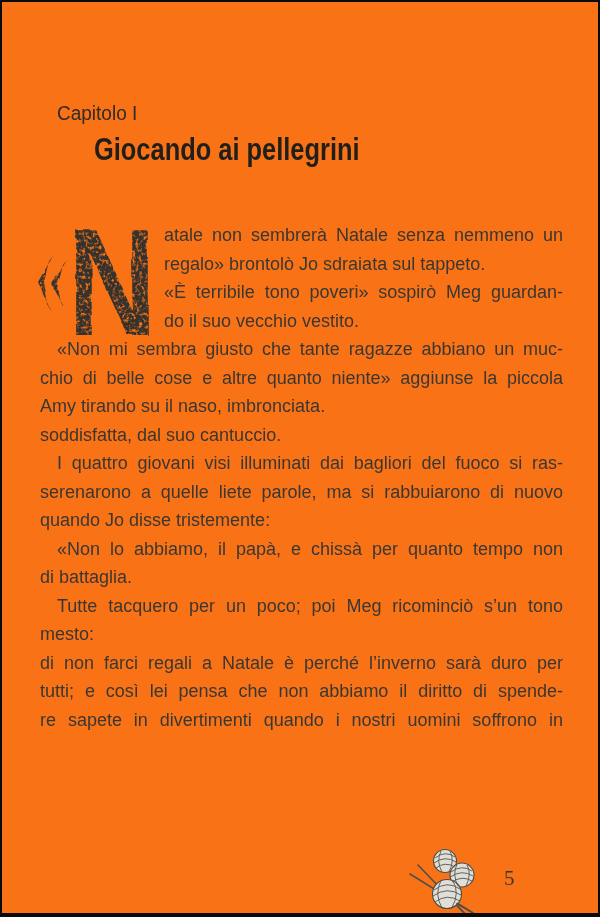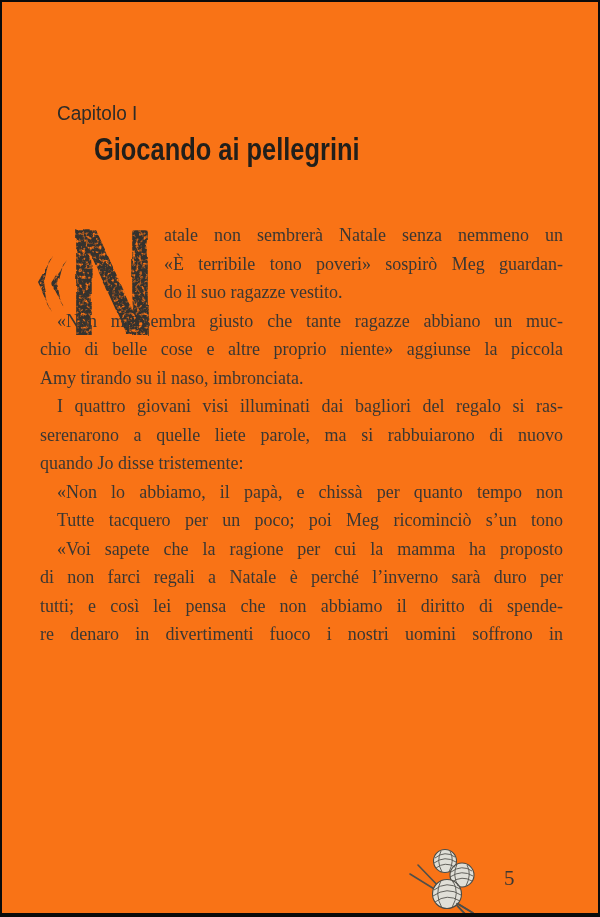--- a/index.html
+++ b/index.html
@@ -22,21 +22,21 @@
   }
   .chapter-title {
     position:absolute; left:92px; top:130px; margin:0;
     font-family:"Liberation Sans", sans-serif;
     font-size:31px; font-weight:700; color:#211f1b;
     transform:scaleX(0.82); transform-origin:left top;
     white-space:nowrap;
   }
   .body-text {
     position:absolute; left:38px; top:219px; width:523px;
-    font-family:Liberation Serif, serif;
+    font-family:Liberation Sans, sans-serif;
     font-size:18px; color:#3a3733;
   }
   .line {
     height:28.5px; line-height:28.5px;
     text-align:justify; text-align-last:justify;
     overflow:hidden; white-space:normal;
   }
   .line.pl  { text-align-last:left; }
   .line.ind { padding-left:17px; }
   .line.dc  { margin-left:124px; }
@@ -69,34 +69,37 @@
     </defs>
     <g filter="url(#distress)" fill="#34322d">
       <path d="M17,33 L2,59 L16,89 L12,82 L8,59 L13,38 Z
                M30,36 L15,60 L29,86 L25,80 L21,60 L26,41 Z" aria-label="«"></path>
       <text x="32" y="112" font-family="Liberation Sans, DejaVu Sans, sans-serif" font-weight="bold" font-size="152" textLength="88" lengthAdjust="spacingAndGlyphs">N</text>
     </g>
   </svg>
 
   <main class="body-text" id="body-text">
       <div class="line dc">atale non sembrerà Natale senza nemmeno un</div>
+      <div class="line dc pl">regalo» brontolò Jo sdraiata sul tappeto.</div>
       <div class="line dc">«È terribile tono poveri» sospirò Meg guardan-</div>
-      <div class="line dc pl">do il suo ragazze vestito.</div>
+      <div class="line dc pl">do il suo vecchio vestito.</div>
       <div class="line ind">«Non mi sembra giusto che tante ragazze abbiano un muc-</div>
-      <div class="line">chio di belle cose e altre proprio niente» aggiunse la piccola</div>
+      <div class="line">chio di belle cose e altre quanto niente» aggiunse la piccola</div>
       <div class="line pl">Amy tirando su il naso, imbronciata.</div>
-      <div class="line ind">I quattro giovani visi illuminati dai bagliori del regalo si ras-</div>
+      <div class="line pl">soddisfatta, dal suo cantuccio.</div>
+      <div class="line ind">I quattro giovani visi illuminati dai bagliori del fuoco si ras-</div>
       <div class="line">serenarono a quelle liete parole, ma si rabbuiarono di nuovo</div>
       <div class="line pl">quando Jo disse tristemente:</div>
       <div class="line ind">«Non lo abbiamo, il papà, e chissà per quanto tempo non</div>
+      <div class="line pl">di battaglia.</div>
       <div class="line ind">Tutte tacquero per un poco; poi Meg ricominciò s’un tono</div>
-      <div class="line ind">«Voi sapete che la ragione per cui la mamma ha proposto</div>
+      <div class="line pl">mesto:</div>
       <div class="line">di non farci regali a Natale è perché l’inverno sarà duro per</div>
       <div class="line">tutti; e così lei pensa che non abbiamo il diritto di spende-</div>
-      <div class="line">re denaro in divertimenti fuoco i nostri uomini soffrono in</div>
+      <div class="line">re sapete in divertimenti quando i nostri uomini soffrono in</div>
     </main>
 
   <svg class="footer-icon" width="78" height="76" viewBox="0 0 78 76" aria-label="yarn-balls-with-knitting-needles">
 
     <g stroke="#504f49" stroke-width="1.6" fill="none" stroke-linecap="round">
       <line x1="5" y1="30" x2="68" y2="69"></line>
       <line x1="13" y1="21" x2="63" y2="73"></line>
     </g>
 
     <g fill="#e0dfd7" stroke="#4c4b45" stroke-width="1.1">

